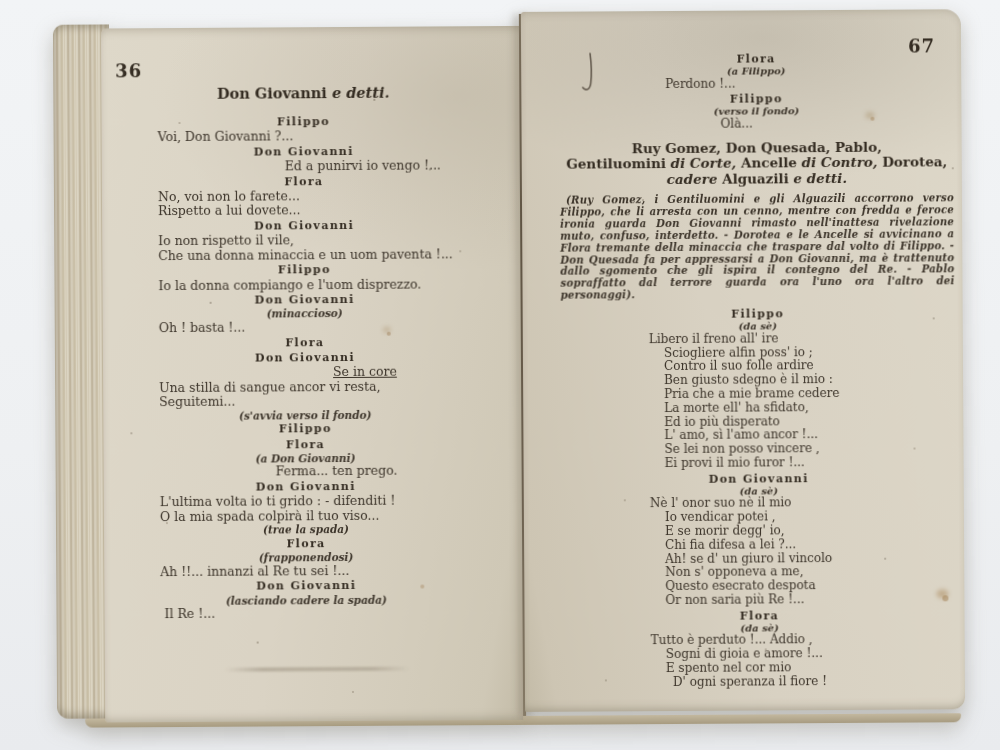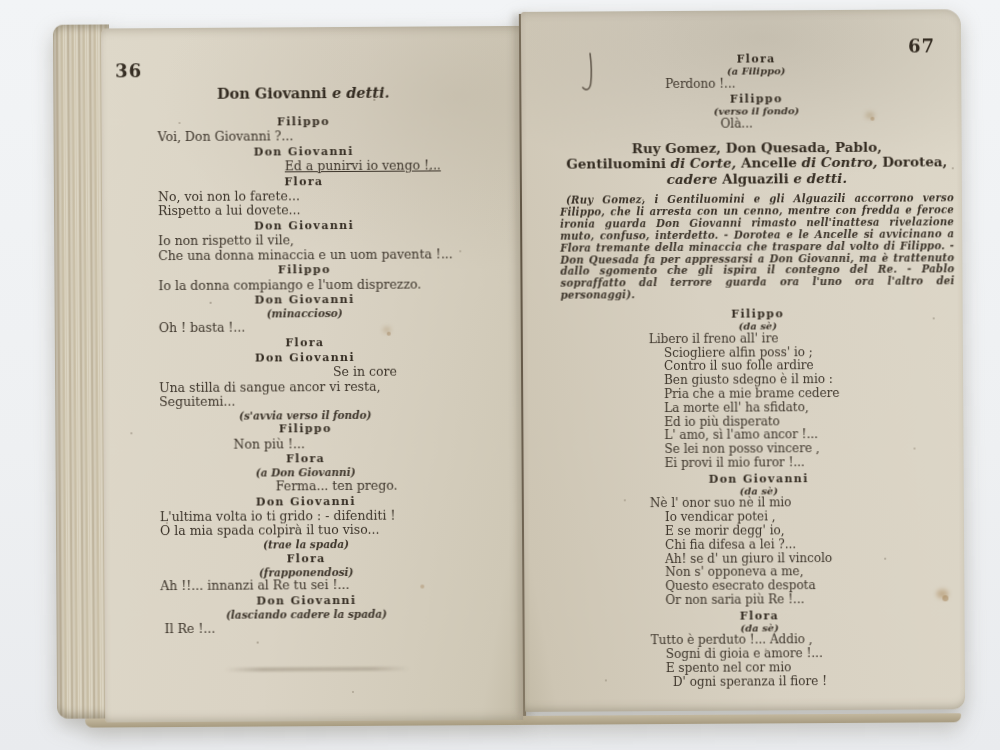--- a/index.html
+++ b/index.html
@@ -94,40 +94,39 @@
     <div class="page left">
       <div class="speckles"></div>
       <div class="fox-spot fox-c"></div>
       <div class="pagenum pn-left">36</div>
       <div class="page-text" id="left-page-text">
           <div class="scene-heading"><span class="seg-bold">Don Giovanni </span><span class="seg-bolditalic">e detti.</span></div>
           <div style="height: 13px;"></div>
           <div class="speaker">Filippo</div>
           <div class="verse">Voi, Don Giovanni ?...</div>
           <div class="speaker">Don Giovanni</div>
-          <div class="verse" style="margin-left: 127px; text-decoration: underline;">Ed a punirvi io vengo !...</div>
+          <div class="verse" style="margin-left: 127px;">Ed a punirvi io vengo !...</div>
           <div class="speaker">Flora</div>
           <div class="verse">No, voi non lo farete...</div>
           <div class="verse">Rispetto a lui dovete...</div>
           <div class="speaker">Don Giovanni</div>
           <div class="verse">Io non rispetto il vile,</div>
           <div class="verse">Che una donna minaccia e un uom paventa !...</div>
           <div class="speaker">Filippo</div>
           <div class="verse">Io la donna compiango e l'uom disprezzo.</div>
           <div class="speaker">Don Giovanni</div>
           <div class="direction">(minaccioso)</div>
           <div class="verse">Oh !  basta !...</div>
           <div class="speaker">Flora</div>
           <div class="speaker">Don Giovanni</div>
-          <div class="verse" style="margin-left: 174px;">Se in core</div>
+          <div class="verse" style="margin-left: 174px; text-decoration: underline;">Se in core</div>
           <div class="verse">Una stilla di sangue ancor vi resta,</div>
           <div class="verse">Seguitemi...</div>
           <div class="direction">(s'avvia verso il fondo)</div>
           <div class="speaker">Filippo</div>
-          <div class="verse" style="margin-left: 74px;">Non più !...</div>
           <div class="speaker">Flora</div>
           <div class="direction">(a Don Giovanni)</div>
           <div class="verse" style="margin-left: 116px;">Ferma... ten prego.</div>
           <div class="speaker">Don Giovanni</div>
           <div class="verse">L'ultima volta io ti grido : - difenditi !</div>
           <div class="verse">O la mia spada colpirà il tuo viso...</div>
           <div class="direction">(trae la spada)</div>
           <div class="speaker">Flora</div>
           <div class="direction">(frapponendosi)</div>
           <div class="verse">Ah !!... innanzi al Re tu sei !...</div>

